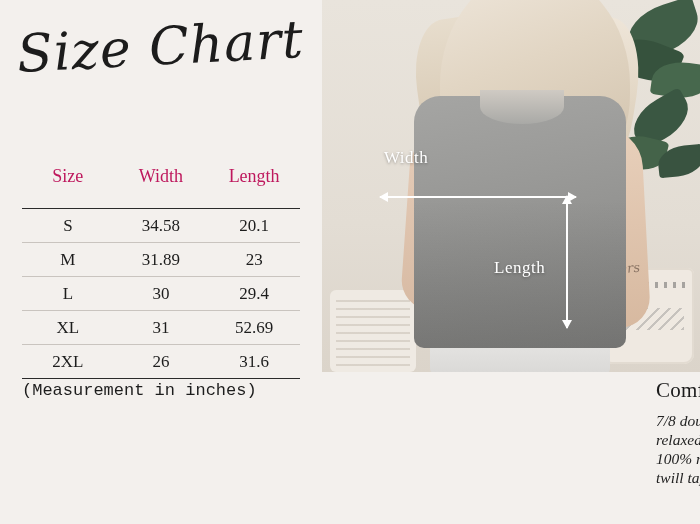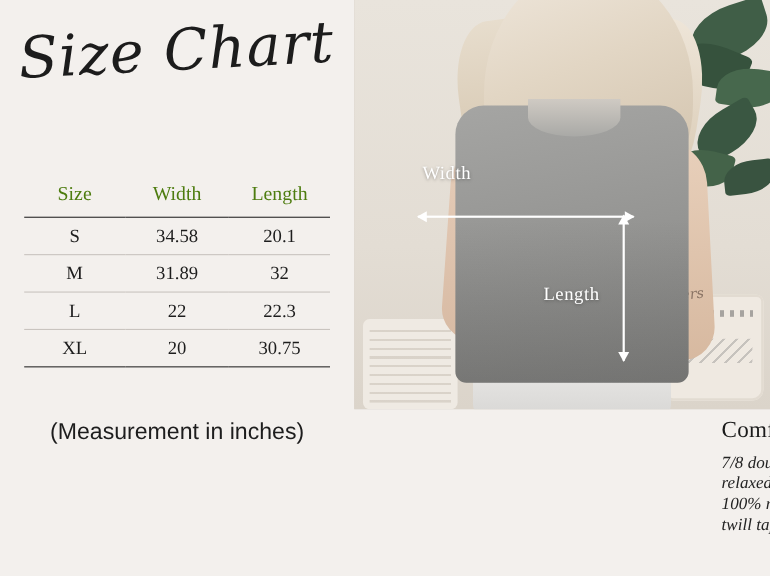--- a/index.html
+++ b/index.html
@@ -54,22 +54,22 @@
     width: 278px;
   }
   table.size-table {
     width: 100%;
     border-collapse: collapse;
     font-family: "Liberation Serif", serif;
   }
   table.size-table th {
     font-weight: normal;
     font-size: 18px;
-    color: #4d7c0f;
-    padding: 6px 0 10px 0;
+    color: #be185d;
+    padding: 6px 0 21px 0;
     text-align: center;
   }
   table.size-table td {
     font-size: 17px;
     color: #1d1d1d;
     padding: 6.5px 0;
     text-align: center;
   }
   table.size-table thead tr {
     border-bottom: 1.6px solid #2a2a2a;
@@ -82,24 +82,24 @@
   }
   .col-size { width: 33%; }
   .col-width { width: 34%; }
   .col-length { width: 33%; }
 
   .measure-note {
     position: absolute;
     left: 22px;
     top: 381px;
     width: 278px;
-    text-align: center;
-    font-size: 21px;
+    text-align: left;
+    font-size: 17px;
     color: #1d1d1d;
-    font-family: Liberation Sans, sans-serif;
+    font-family: Liberation Mono, monospace;
   }
 
   
   .right-panel {
     position: absolute;
     left: 322px;
     top: 0;
     width: 378px;
     height: 524px;
     background: #f3f0ed;
@@ -374,31 +374,36 @@
         </thead>
         <tbody>
           <tr>
             <td>S</td>
             <td>34.58</td>
             <td>20.1</td>
           </tr>
           <tr>
             <td>M</td>
             <td>31.89</td>
-            <td>32</td>
+            <td>23</td>
           </tr>
           <tr>
             <td>L</td>
-            <td>22</td>
-            <td>22.3</td>
+            <td>30</td>
+            <td>29.4</td>
           </tr>
           <tr>
             <td>XL</td>
-            <td>20</td>
-            <td>30.75</td>
+            <td>31</td>
+            <td>52.69</td>
+          </tr>
+          <tr>
+            <td>2XL</td>
+            <td>26</td>
+            <td>31.6</td>
           </tr>
         </tbody>
       </table>
     </div>
 
     <div class="measure-note">(Measurement in inches)</div>
   </div>
 
   <div class="right-panel">
 

